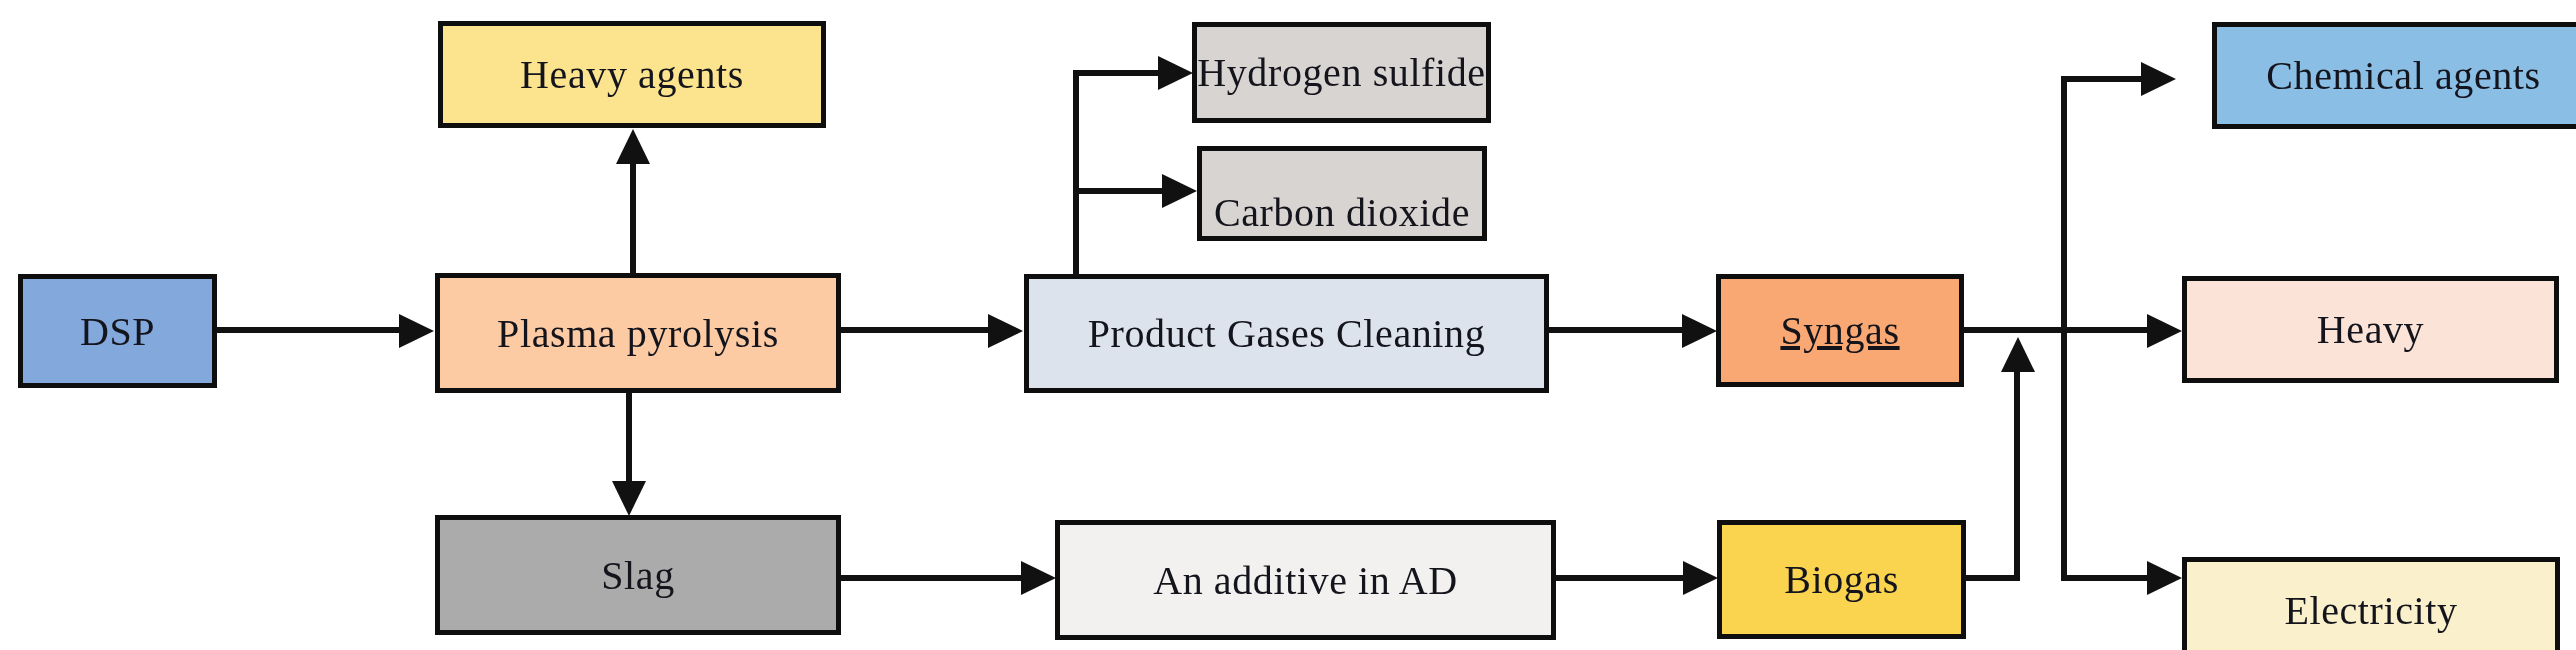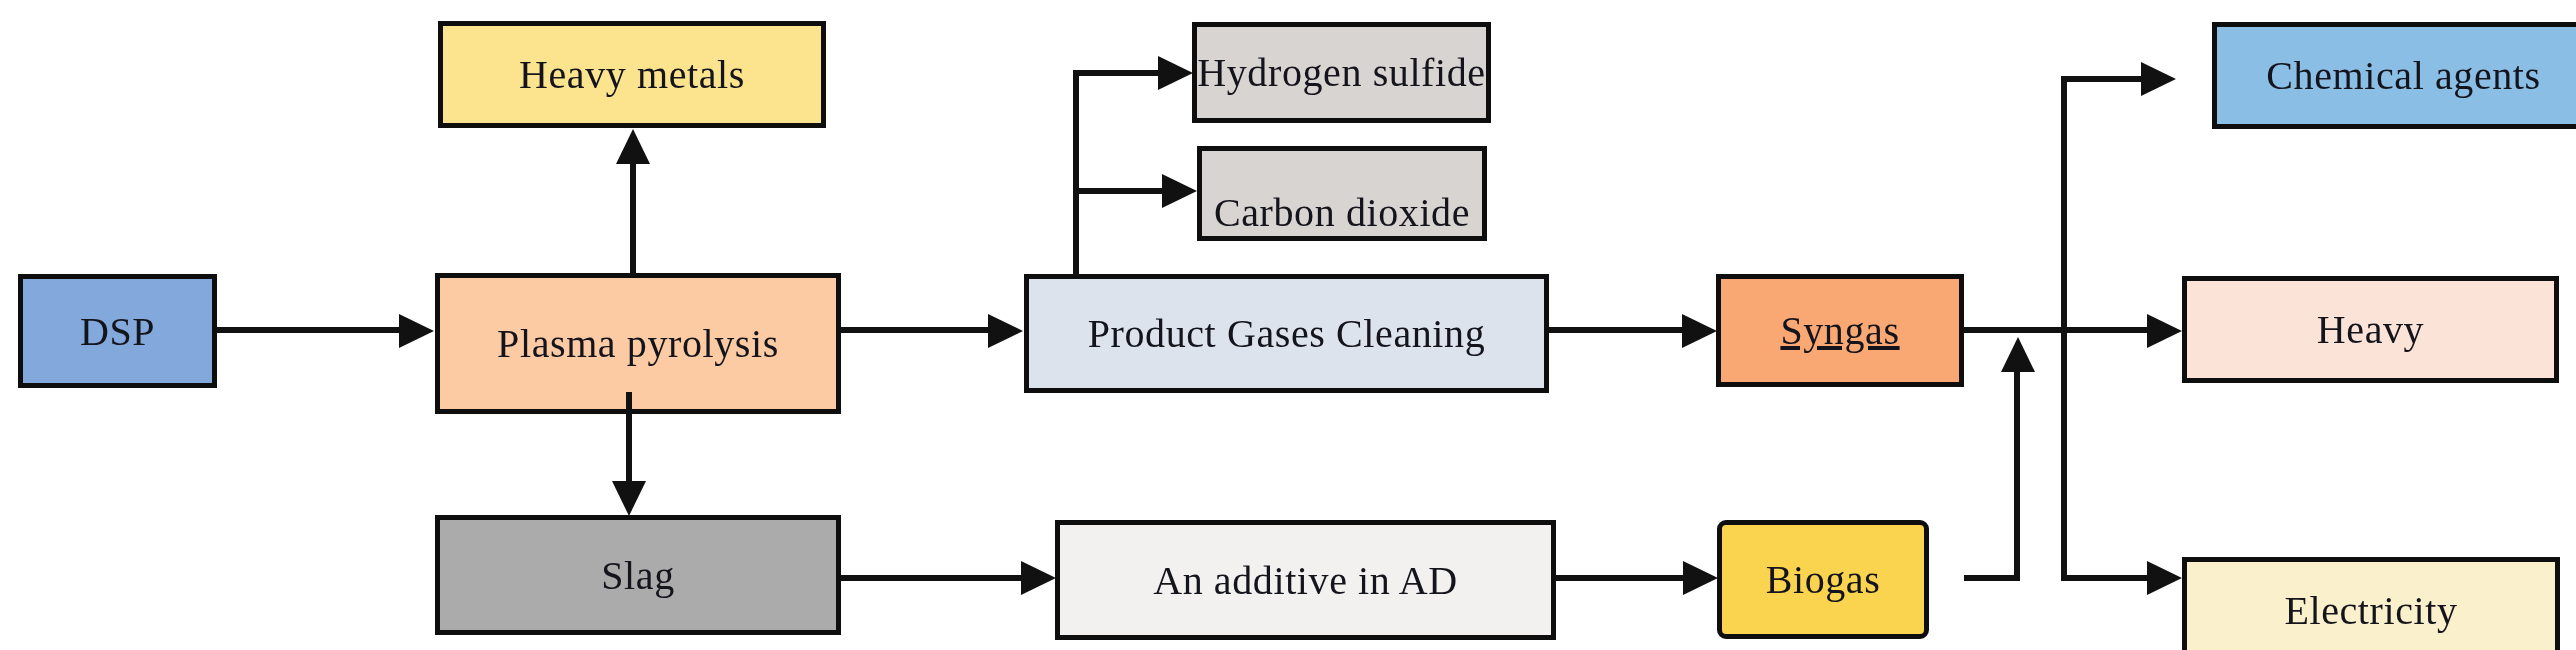--- a/index.html
+++ b/index.html
@@ -5,28 +5,28 @@
   html,body{margin:0;padding:0;background:#ffffff;}
   .canvas{position:relative;width:2576px;height:651px;background:#ffffff;overflow:hidden;
           font-family:"Liberation Serif","DejaVu Serif",serif;}
   
   .node{position:absolute;box-sizing:border-box;border:5.5px solid #0e0e0e;
         display:flex;align-items:center;justify-content:center;
         font-size:40px;color:#14141c;letter-spacing:0.6px;}
   .node span{white-space:nowrap;}
   #n-dsp   {left:18px;  top:274px; width:199px; height:114px;}
   #n-heavy {left:438px; top:21px;  width:388px; height:107px;}
-  #n-plasma{left:435px; top:273px; width:406px; height:141px;}
+  #n-plasma{left:435px; top:273px; width:406px; height:120px;}
   #n-slag  {left:435px; top:515px; width:406px; height:120px;}
   #n-h2s   {left:1192px;top:22px;  width:299px; height:101px;}
   #n-co2   {left:1197px;top:146px; width:290px; height:95px;align-items:flex-end;}
   #n-pgc   {left:1024px;top:274px; width:525px; height:119px;}
   #n-add   {left:1055px;top:520px; width:501px; height:120px;}
   #n-syn   {left:1716px;top:274px; width:248px; height:113px;}
-  #n-bio   {left:1717px;top:520px; width:212px; height:119px;border-radius:9px;}
+  #n-bio   {left:1717px;top:520px; width:249px; height:119px;}
   #n-chem  {left:2176px;top:22px;  width:383px; height:107px;}
   #n-fuel  {left:2182px;top:276px; width:377px; height:107px;}
   #n-elec  {left:2182px;top:521px; width:378px; height:107px;margin-top:36px;}
   
   .hl{position:absolute;height:6px;background:#111111;}
   .vl{position:absolute;width:6px;background:#111111;}
   
   .ar{position:absolute;width:0;height:0;border-top:17px solid transparent;
       border-bottom:17px solid transparent;border-left:35px solid #111111;}
   .au{position:absolute;width:0;height:0;border-left:17px solid transparent;
@@ -36,21 +36,21 @@
 </style>
 </head>
 <body>
 
 <div class="canvas">
 
   <div class="node" id="n-dsp" style="background: rgb(130, 168, 220);">
       <span>DSP</span>
     </div>
   <div class="node" id="n-heavy" style="background: rgb(252, 227, 141);">
-      <span>Heavy metals</span>
+      <span>Heavy agents</span>
     </div>
   <div class="node" id="n-plasma" style="background: rgb(252, 203, 164);">
       <span>Plasma pyrolysis</span>
     </div>
   <div class="node" id="n-slag" style="background: rgb(171, 171, 171);">
       <span>Slag</span>
     </div>
   <div class="node" id="n-h2s" style="background: rgb(216, 212, 209);">
       <span>Hydrogen sulfide</span>
     </div>

